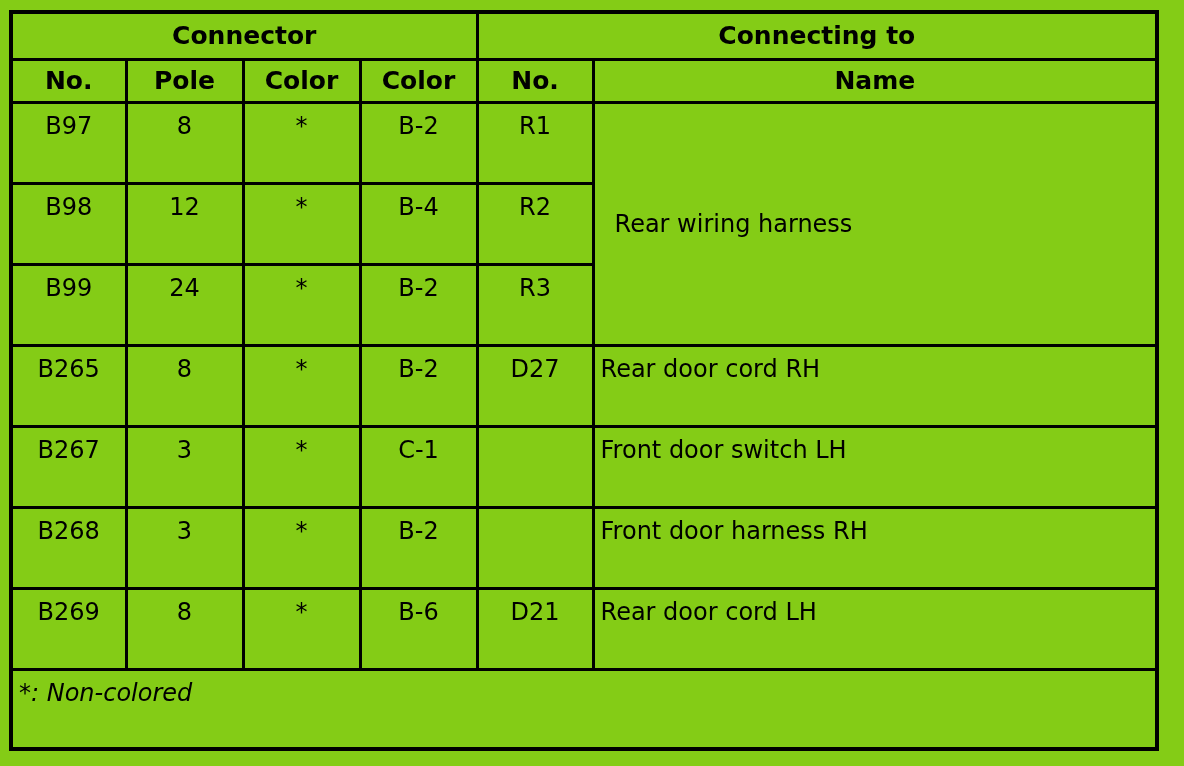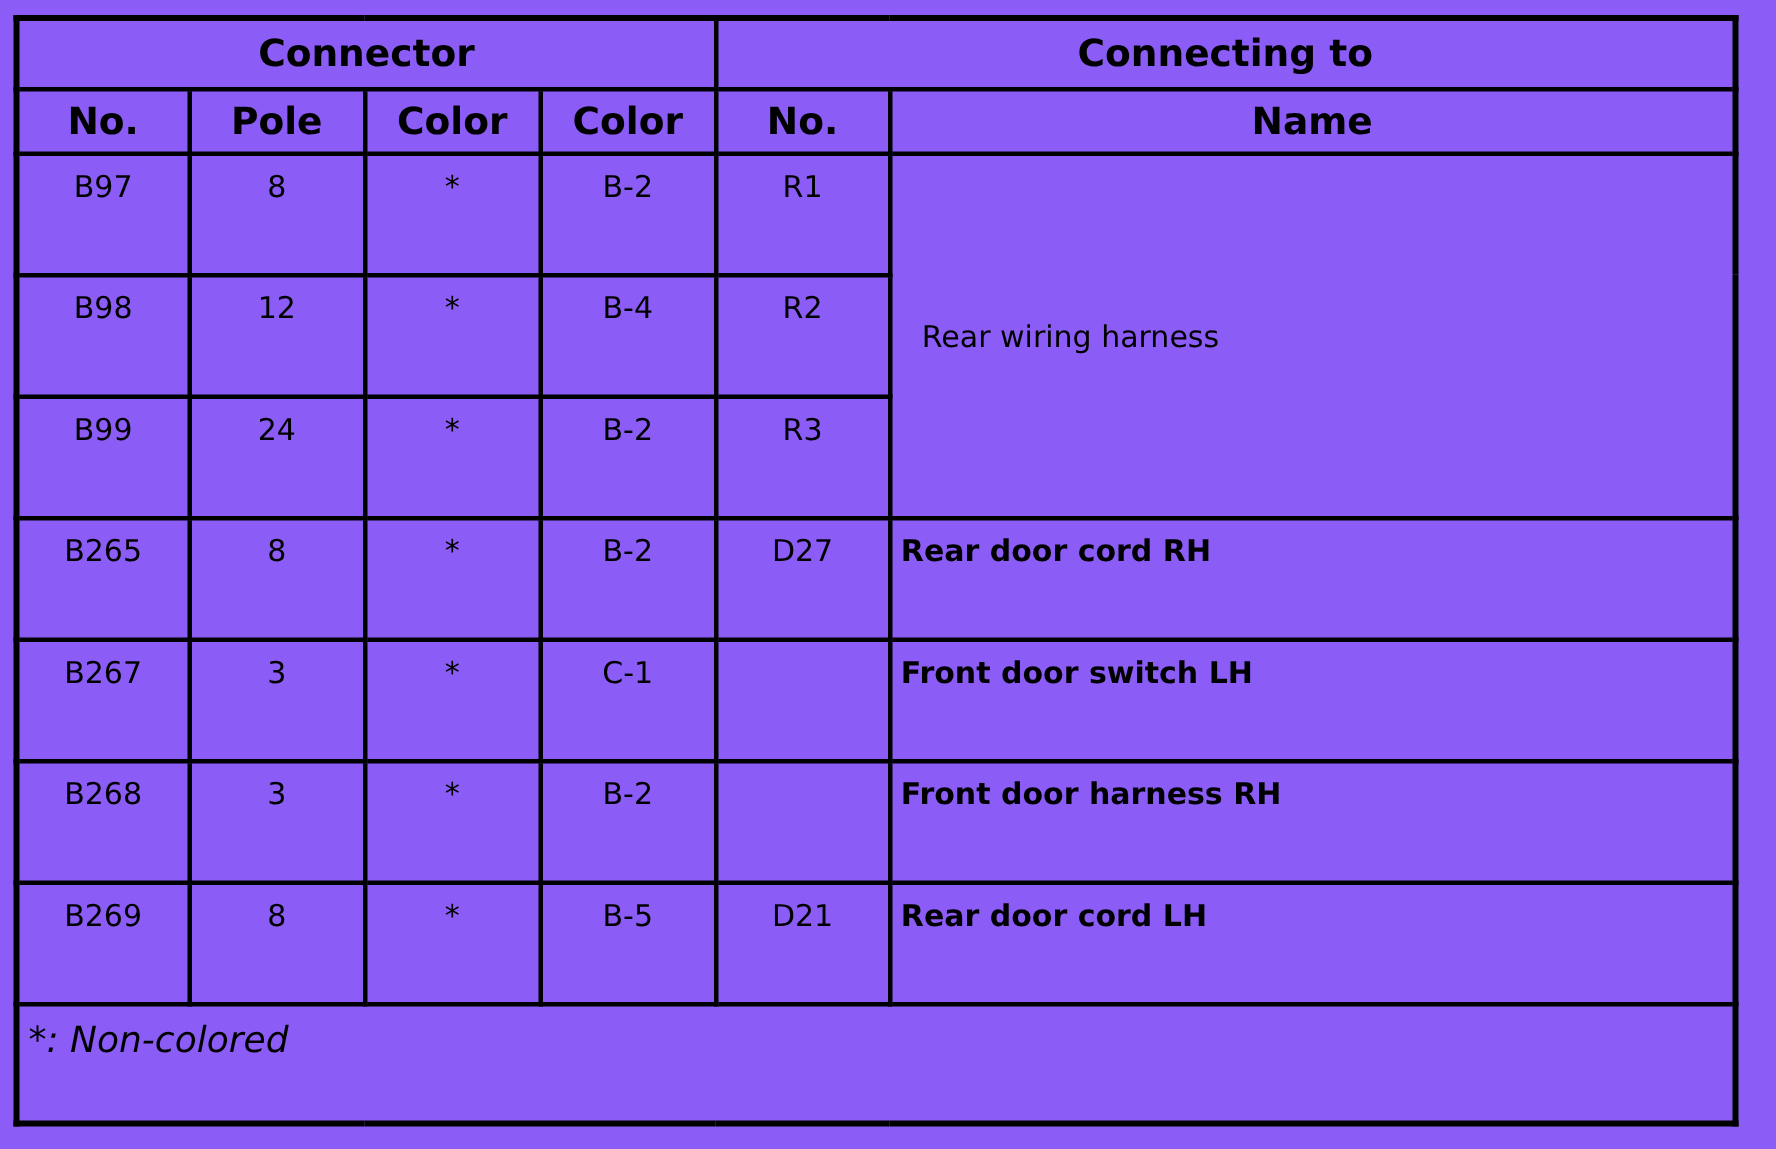--- a/index.html
+++ b/index.html
@@ -4,21 +4,21 @@
 <style>
   html, body {
     margin: 0;
     padding: 0;
     background: #ffffff;
   }
   .page {
     position: relative;
     width: 1184px;
     height: 766px;
-    background: #8b5cf6;
+    background: #84cc16;
     color: #000000;
     font-family: "DejaVu Sans", sans-serif;
     overflow: hidden;
   }
   table.connector-table {
     border-collapse: collapse;
     table-layout: fixed;
     width: 1146px;
     margin: 10px 0 0 9px;
     border: 4px solid #000000;
@@ -30,38 +30,37 @@
     overflow: hidden;
     color: #000000;
   }
   .connector-table th {
     font-weight: bold;
     font-size: 25px;
     text-align: center;
     vertical-align: middle;
   }
   .connector-table td {
-    font-size: 20px;
+    font-size: 24px;
     font-weight: normal;
   }
   tr.group-header-row  { height: 47px; }
   tr.col-header-row    { height: 43px; }
   tr.data-row          { height: 81px; }
   tr.footnote-row      { height: 80px; }
 
   td.cell-center {
     text-align: center;
     vertical-align: top;
     padding-top: 8px;
   }
   td.cell-name {
     text-align: left;
     vertical-align: top;
     padding: 8px 4px 0 6px;
-    font-weight: bold;
   }
   td.cell-name-merged {
     text-align: left;
     vertical-align: middle;
     padding-left: 20px;
   }
   td.cell-footnote {
     text-align: left;
     vertical-align: top;
     padding: 8px 4px 0 6px;
@@ -140,21 +139,21 @@
         <td class="cell-center">3</td>
         <td class="cell-center">*</td>
         <td class="cell-center">B-2</td>
         <td class="cell-center"></td>
         <td class="cell-name">Front door harness RH</td>
       </tr>
       <tr class="data-row">
         <td class="cell-center">B269</td>
         <td class="cell-center">8</td>
         <td class="cell-center">*</td>
-        <td class="cell-center">B-5</td>
+        <td class="cell-center">B-6</td>
         <td class="cell-center">D21</td>
         <td class="cell-name">Rear door cord LH</td>
       </tr>
       <tr class="footnote-row">
         <td class="cell-footnote" colspan="6">*: Non-colored</td>
       </tr>
     </tbody>
   </table>
 </div>
 

